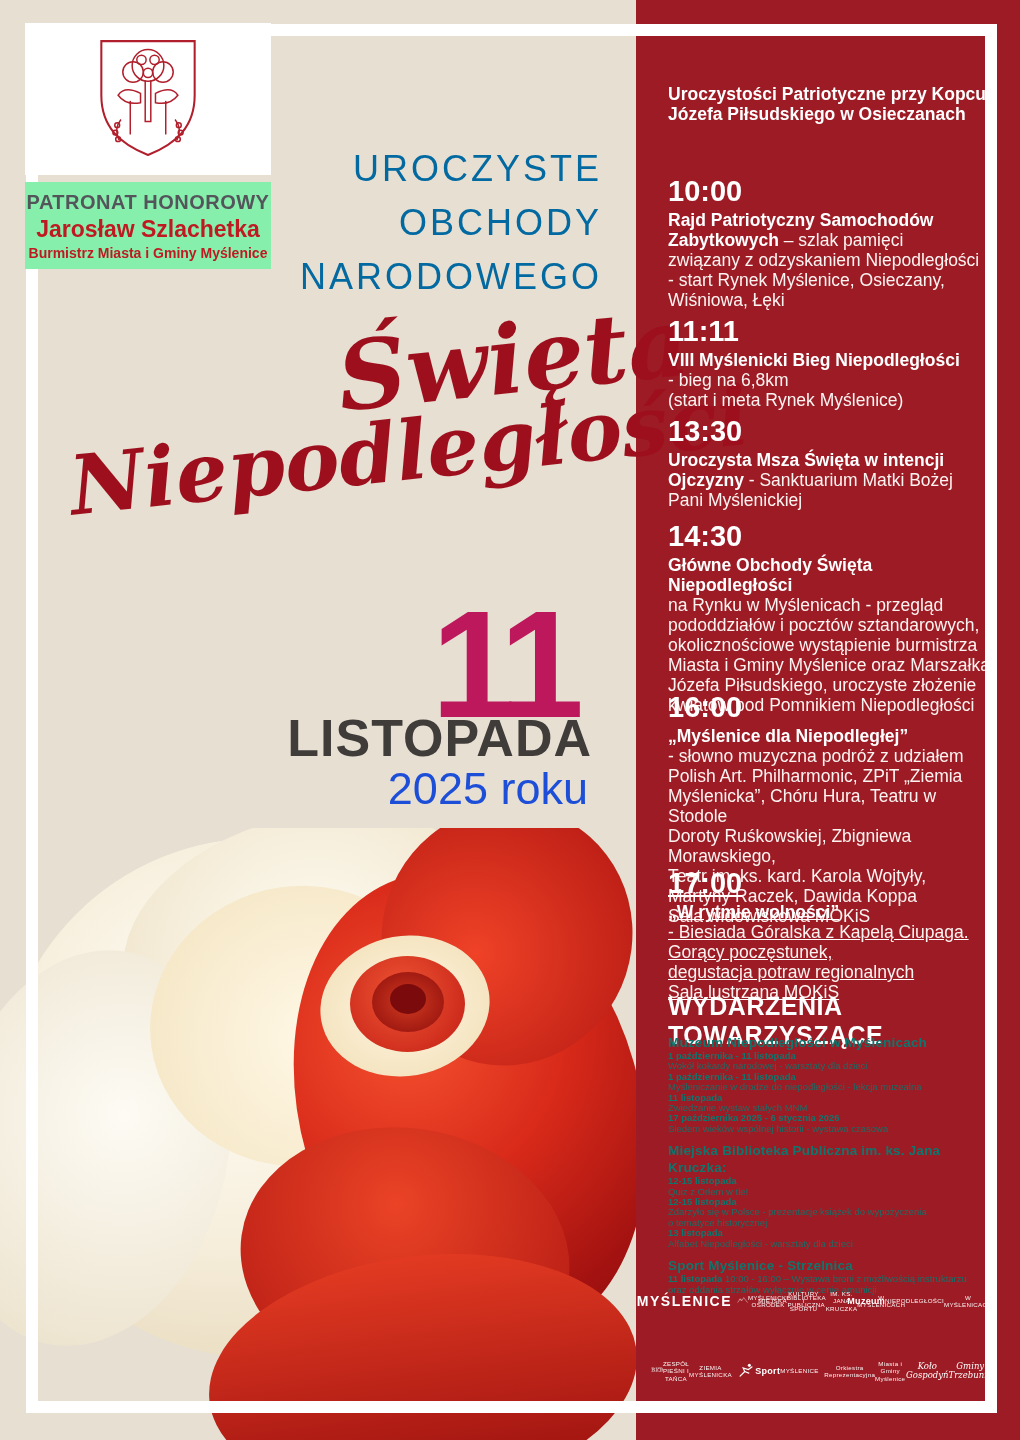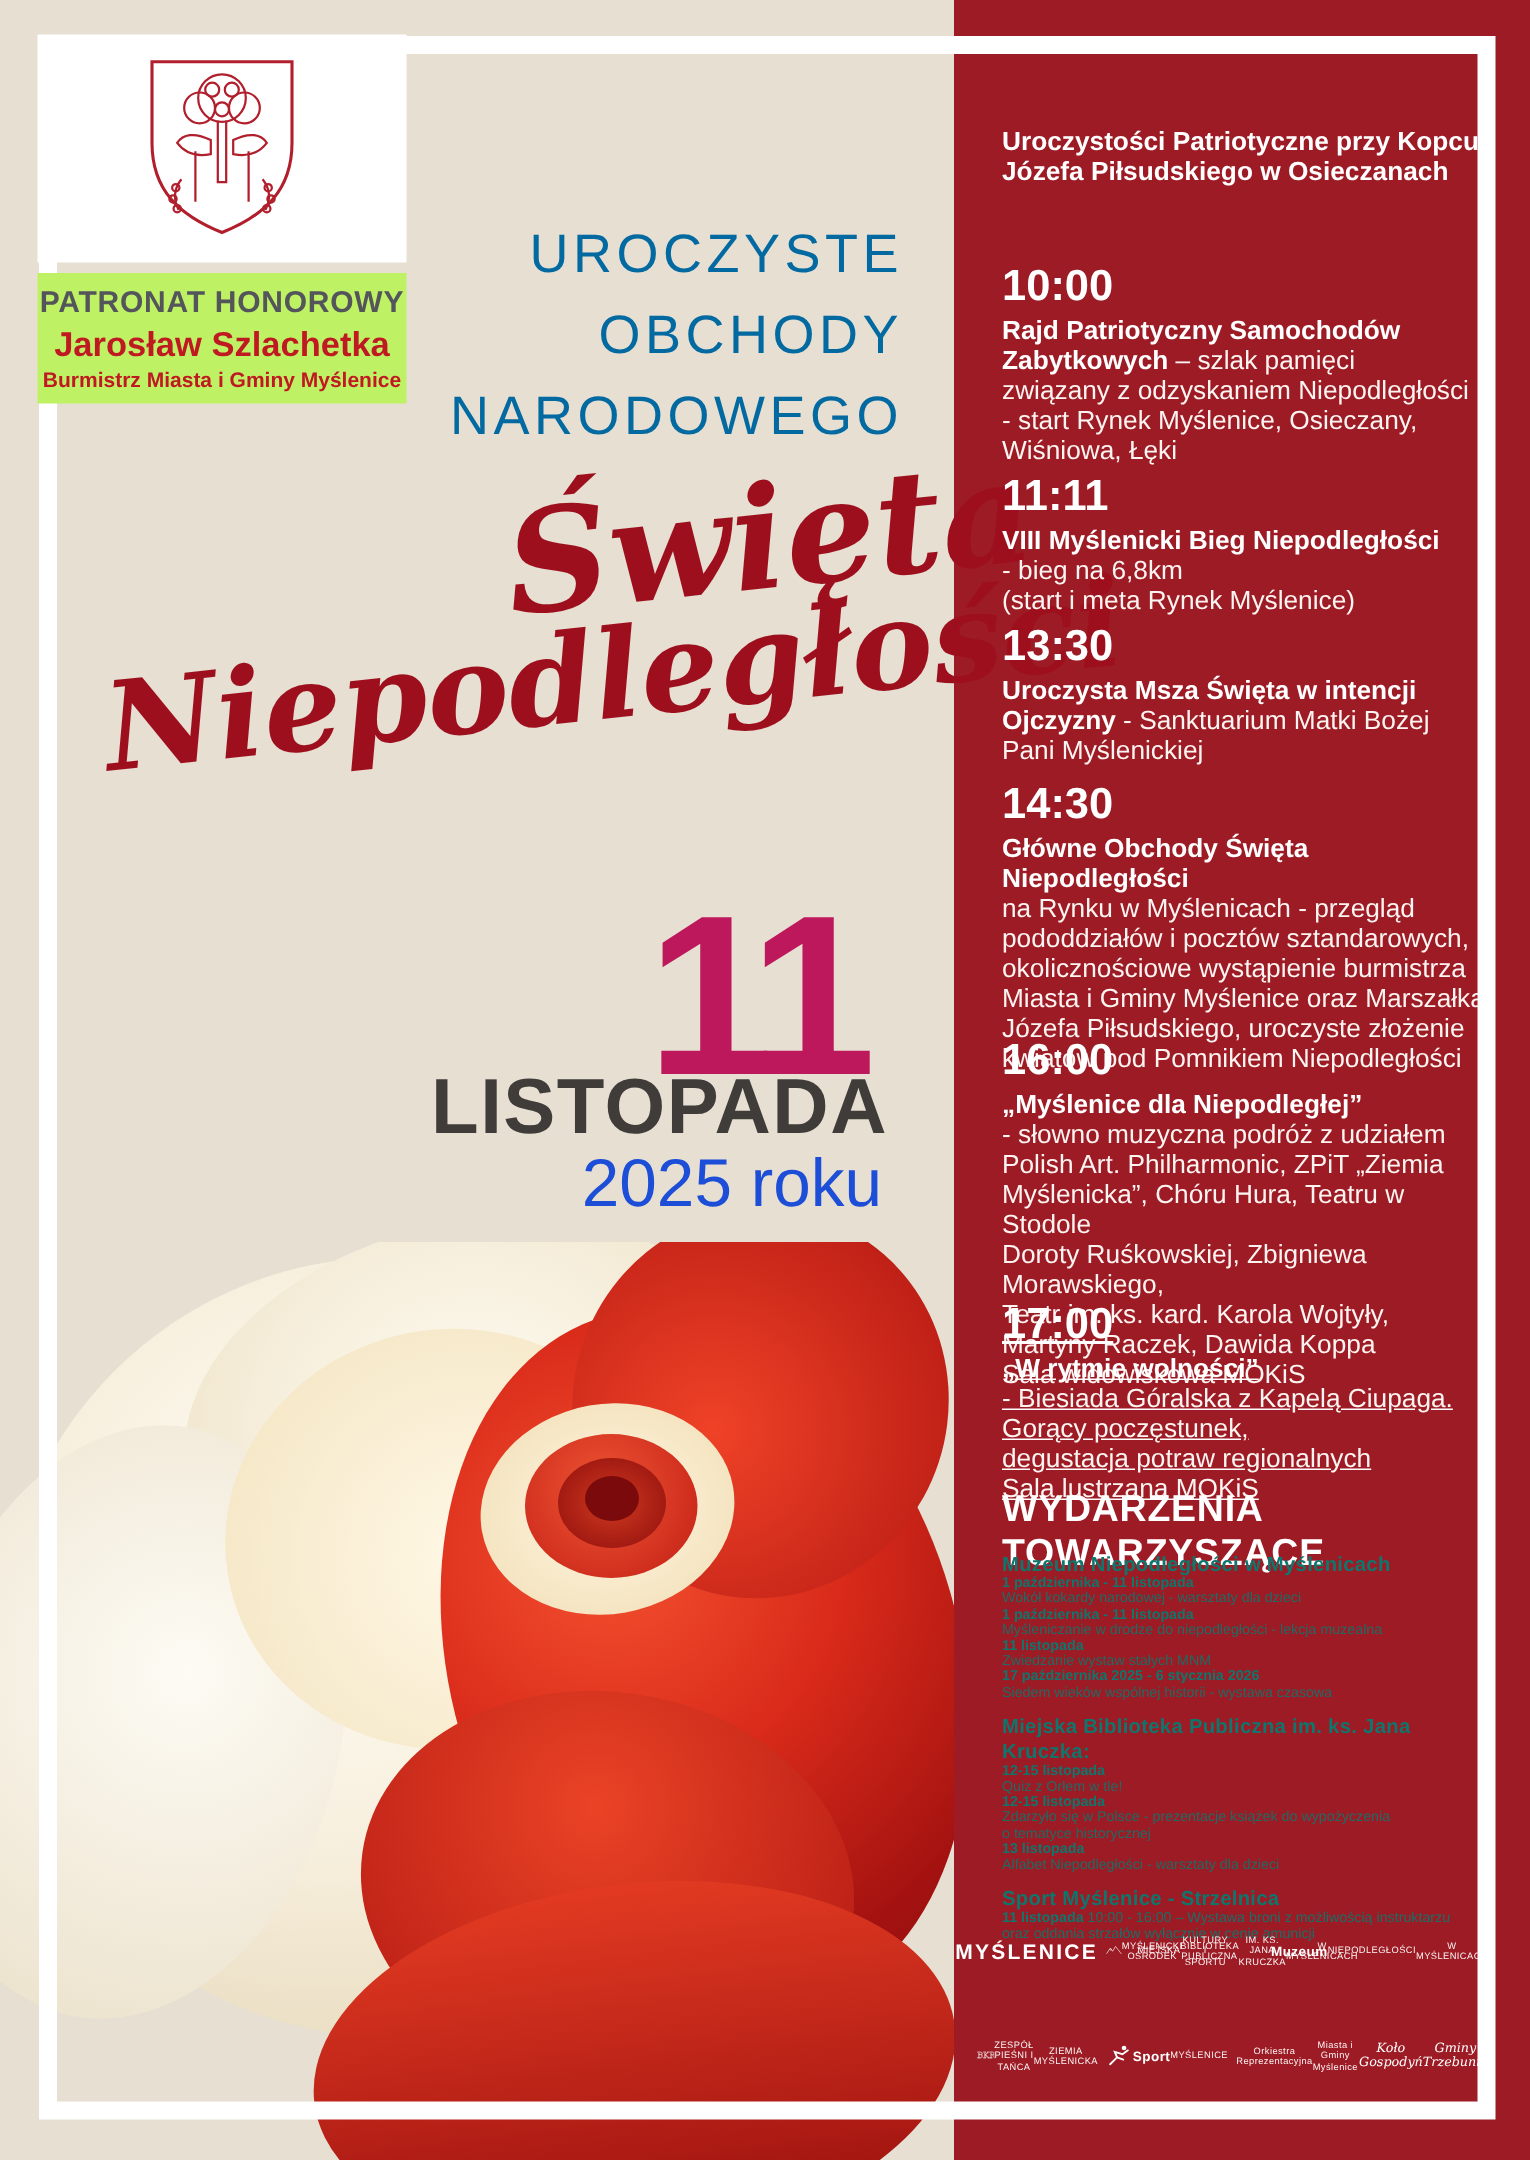--- a/index.html
+++ b/index.html
@@ -4,21 +4,21 @@
 <style>
   html,body{margin:0;padding:0;background:#888;}
   .poster{position:relative;width:1020px;height:1440px;background:#e6dfd2;overflow:hidden;
           font-family:"Liberation Sans",sans-serif;}
   .panel-red{position:absolute;left:636px;top:0;width:384px;height:1440px;background:#9c1b24;z-index:10;}
   .frame{position:absolute;left:26px;top:24px;right:23px;bottom:27px;border:12px solid #ffffff;z-index:40;pointer-events:none;}
 
   
   .crest-box{position:absolute;left:25px;top:23px;width:246px;height:152px;background:#fff;z-index:45;
              display:flex;align-items:center;justify-content:center;}
-  .patron-box{position:absolute;left:25px;top:182px;width:246px;height:87px;background:#bef264;z-index:45;
+  .patron-box{position:absolute;left:25px;top:182px;width:246px;height:87px;background:#86efac;z-index:45;
               display:flex;flex-direction:column;align-items:center;justify-content:center;gap:2px;}
   .patron-title{font-size:20px;font-weight:700;color:#54555b;letter-spacing:.5px;}
   .patron-name{font-size:23px;font-weight:700;color:#bf1a22;}
   .patron-sub{font-size:14px;font-weight:700;color:#bf1a22;}
 
   
   .heading{position:absolute;left:200px;top:106px;width:402px;text-align:right;z-index:20;
            font-size:36px;line-height:54px;letter-spacing:3px;color:#0369a1;font-weight:400;margin-top:36px;}
   .heading span{display:block;}
 

